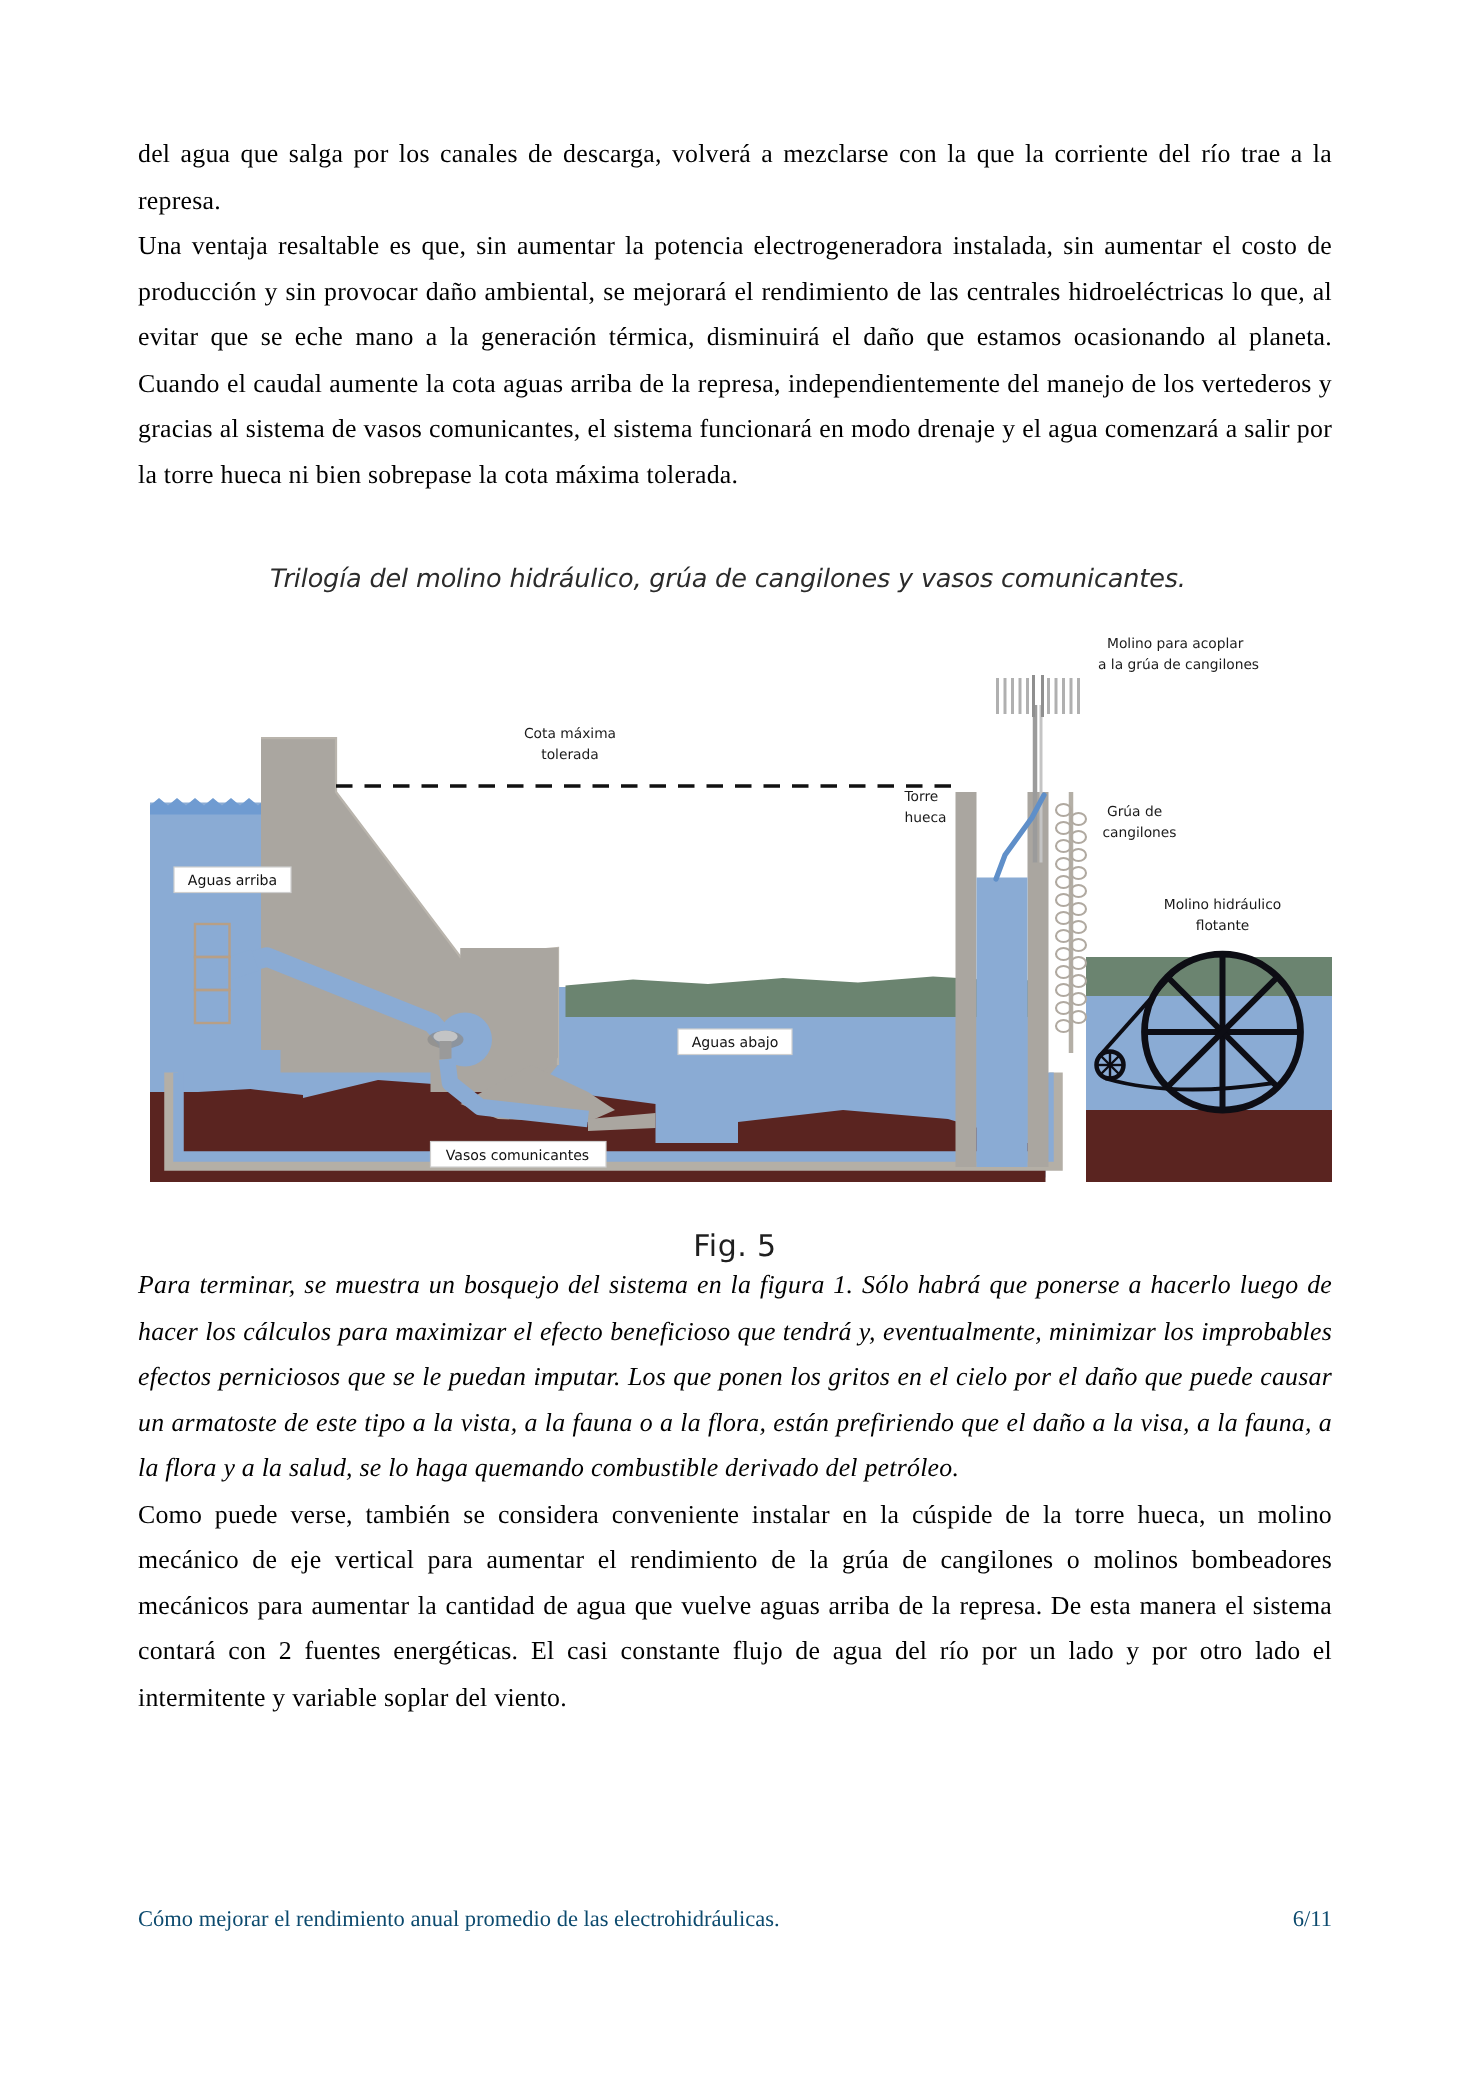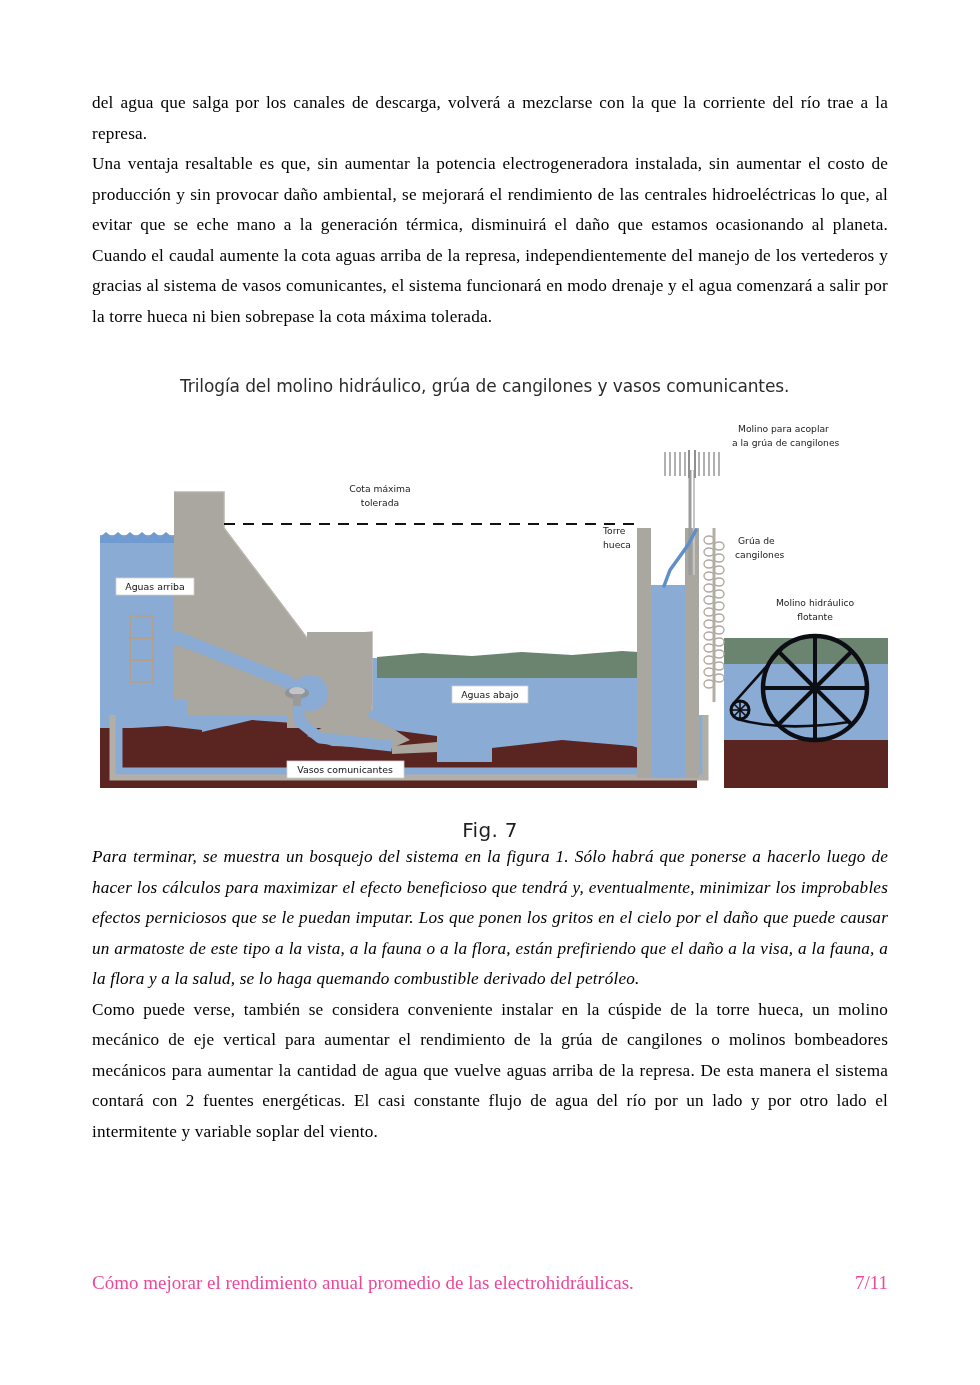--- a/index.html
+++ b/index.html
@@ -45,20 +45,21 @@
     margin-top: 44px;
   }
   .fig-title {
     font-family: "DejaVu Sans", "Liberation Sans", sans-serif;
     font-size: 17px;
     color: #2b2b2b;
     text-align: left;
     padding-left: 88px;
     letter-spacing: -0.1px;
     margin-bottom: 14px;
+    font-style: italic;
   }
   .fig-canvas {
     position: relative;
     width: 796px;
     height: 390px;
   }
   .fig-caption {
     font-family: "DejaVu Sans", "Liberation Sans", sans-serif;
     font-size: 20px;
     color: #1f1f1f;
@@ -72,22 +73,22 @@
 
   .footer {
     position: absolute;
     left: 92px;
     top: 1272px;
     width: 796px;
     display: flex;
     justify-content: space-between;
     align-items: flex-start;
     font-family: "Liberation Serif", "DejaVu Serif", serif;
-    font-size: 19px;
-    color: #ec4899;
+    font-size: 15px;
+    color: #0c4a6e;
   }
 
   svg { display: block; }
   .dlabel {
     font-family: "DejaVu Sans", "Liberation Sans", sans-serif;
     font-size: 9.2px;
     fill: #1a1a1a;
   }
   .dlabel-box {
     font-family: "DejaVu Sans", "Liberation Sans", sans-serif;
@@ -263,26 +264,26 @@
           </g>
 
           <g>
             <rect x="195" y="351" width="117" height="17" fill="#ffffff" stroke="#cfcfcf" stroke-width="0.8"></rect>
             <text class="dlabel-box" x="253" y="363" text-anchor="middle">Vasos comunicantes</text>
           </g>
 
         </svg>
       </div>
 
-      <div class="fig-caption">Fig. 7</div>
+      <div class="fig-caption">Fig. 5</div>
     </div>
 
     <p class="para after-fig">Para terminar, se muestra un bosquejo del sistema en la figura 1. Sólo habrá que ponerse a hacerlo luego de hacer los cálculos para maximizar el efecto beneficioso que tendrá y, eventualmente, minimizar los improbables efectos perniciosos que se le puedan imputar. Los que ponen los gritos en el cielo por el daño que puede causar un armatoste de este tipo a la vista, a la fauna o a la flora, están prefiriendo que el daño a la visa, a la fauna, a la flora y a la salud, se lo haga quemando combustible derivado del petróleo.</p>
     <p class="para para-block2">Como puede verse, también se considera conveniente instalar en la cúspide de la torre hueca, un molino mecánico de eje vertical para aumentar el rendimiento de la grúa de cangilones o molinos bombeadores mecánicos para aumentar la cantidad de agua que vuelve aguas arriba de la represa. De esta manera el sistema contará con 2 fuentes energéticas. El casi constante flujo de agua del río por un lado y por otro lado el intermitente y variable soplar del viento.</p>
 
   </div>
 
   <div class="footer">
     <span>Cómo mejorar el rendimiento anual promedio de las electrohidráulicas.</span>
-    <span>7/11</span>
+    <span>6/11</span>
   </div>
 
 </div>
 
 </body></html>

